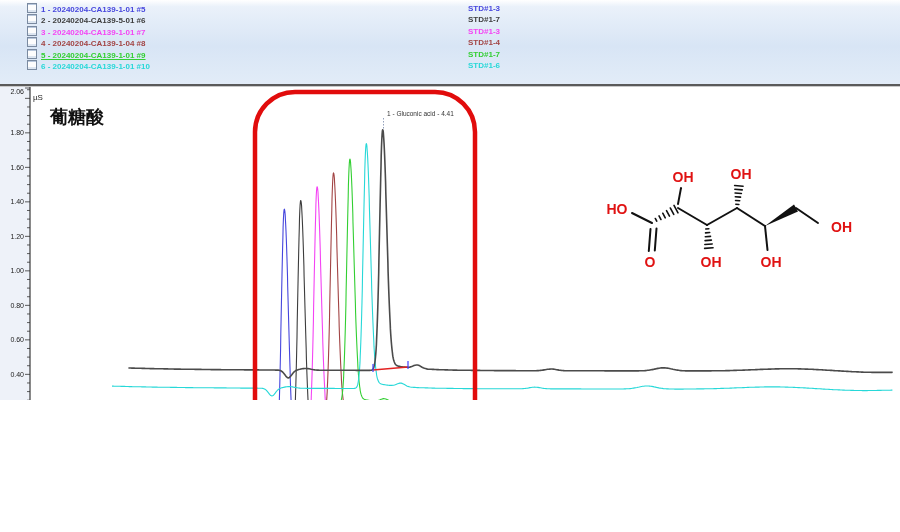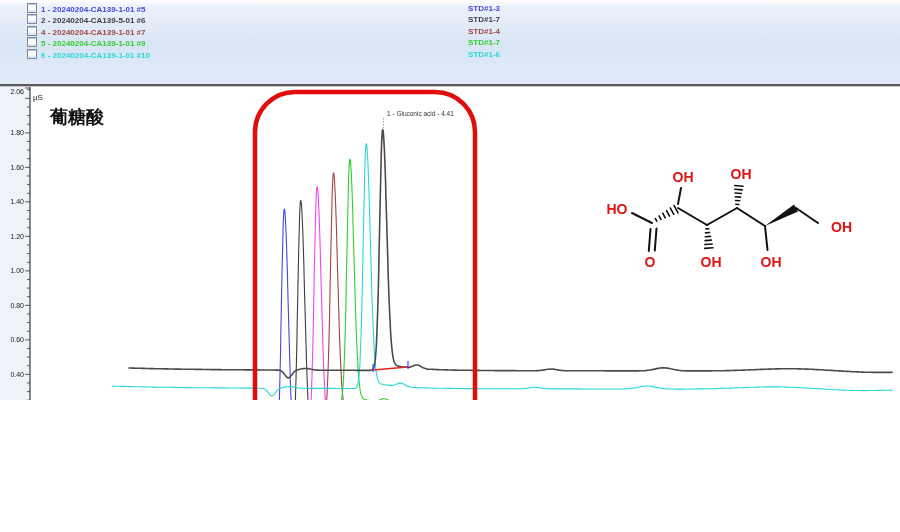--- a/index.html
+++ b/index.html
@@ -33,24 +33,27 @@
 <div class="app">
 
   <div class="legend">
     <div class="lrow">
       <span class="licon"></span><span class="lname" style="color: rgb(70, 70, 221);">1 - 20240204-CA139-1-01 #5</span><span class="lstd" style="color: rgb(70, 70, 221);">STD#1-3</span>
     </div>
     <div class="lrow">
       <span class="licon"></span><span class="lname" style="color: rgb(61, 61, 61);">2 - 20240204-CA139-5-01 #6</span><span class="lstd" style="color: rgb(61, 61, 61);">STD#1-7</span>
     </div>
     <div class="lrow">
-      <span class="licon"></span><span class="lname" style="color: rgb(162, 68, 68);">4 - 20240204-CA139-1-01 #7</span><span class="lstd" style="color: rgb(162, 68, 68); text-align: center;">STD#1-4</span>
-    </div>
-    <div class="lrow">
-      <span class="licon"></span><span class="lname" style="color: rgb(50, 207, 50);">5 - 20240204-CA139-1-01 #9</span><span class="lstd" style="color: rgb(50, 207, 50);">STD#1-7</span>
+      <span class="licon"></span><span class="lname" style="color: rgb(244, 67, 244);">3 - 20240204-CA139-1-01 #7</span><span class="lstd" style="color: rgb(244, 67, 244);">STD#1-3</span>
+    </div>
+    <div class="lrow">
+      <span class="licon"></span><span class="lname" style="color: rgb(162, 68, 68);">4 - 20240204-CA139-1-04 #8</span><span class="lstd" style="color: rgb(162, 68, 68); text-align: center;">STD#1-4</span>
+    </div>
+    <div class="lrow">
+      <span class="licon"></span><span class="lname" style="color: rgb(50, 207, 50); text-decoration: underline;">5 - 20240204-CA139-1-01 #9</span><span class="lstd" style="color: rgb(50, 207, 50);">STD#1-7</span>
     </div>
     <div class="lrow">
       <span class="licon"></span><span class="lname" style="color: rgb(39, 216, 216);">6 - 20240204-CA139-1-01 #10</span><span class="lstd" style="color: rgb(39, 216, 216);">STD#1-6</span>
     </div>
   </div>
   <div class="divider"></div>
 
   <svg id="chartsvg" style="position:absolute;left:0;top:87px;" width="900" height="445" viewBox="0 0 900 445">
     <rect x="0" y="0" width="900" height="445" fill="#eef2f9"></rect>
     <rect x="30" y="0" width="870" height="416" fill="#ffffff"></rect>

